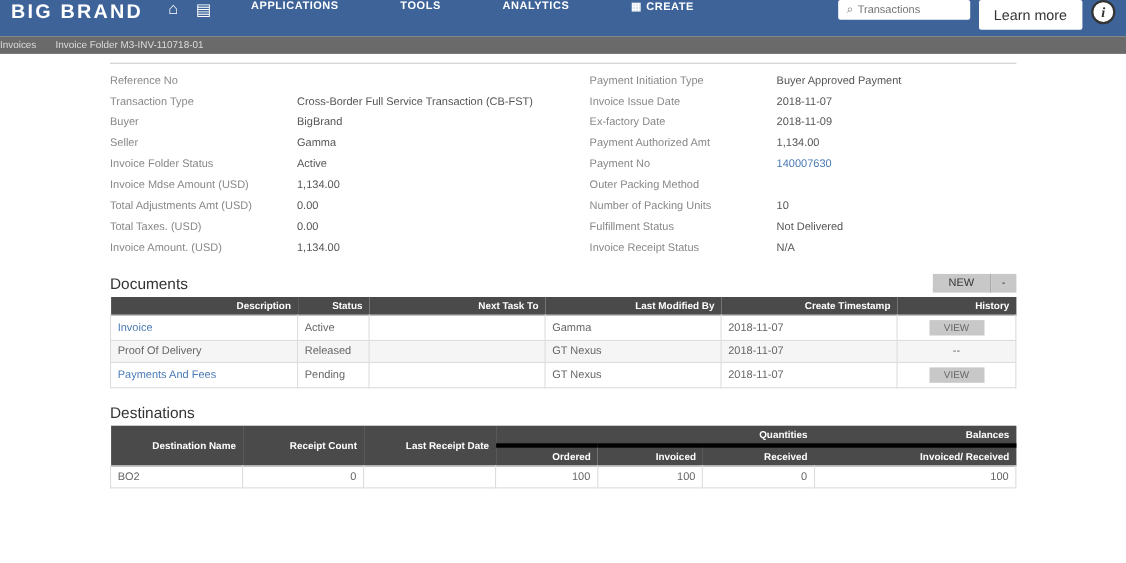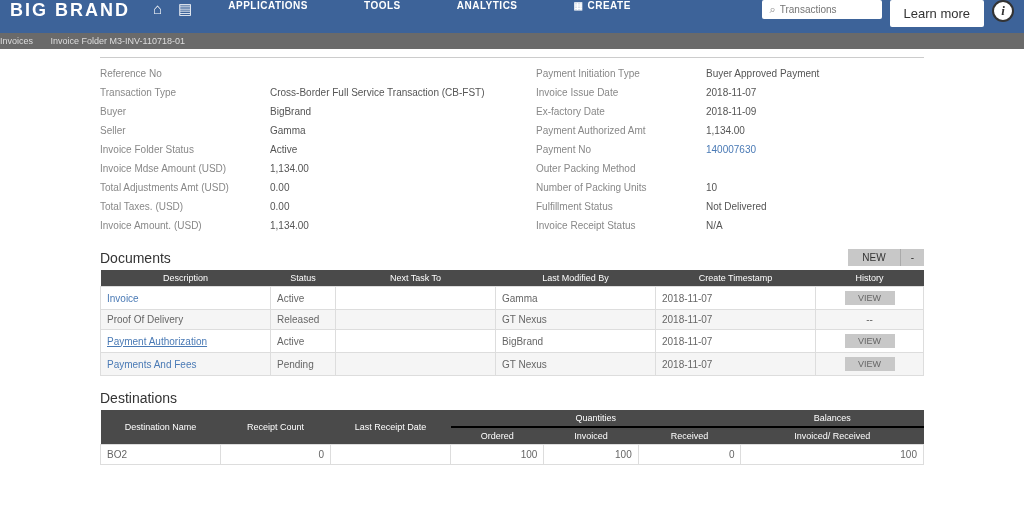--- a/index.html
+++ b/index.html
@@ -21,22 +21,22 @@
 .col{flex:1}
 .row{display:flex;padding:4px 0;font-size:10px}
 .label{width:170px;color:#888}
 .value{color:#555}
 .link{color:#4a7ab5;cursor:pointer}
 .section-head{font-size:14px;color:#333;margin:14px 0 4px 0;display:flex;align-items:flex-end}
 .new-btn{margin-left:auto;background:#c8c8c8;padding:3px 14px;font-size:10px;cursor:pointer;border-right:1px solid #aaa}
 .dash-btn{background:#c8c8c8;padding:3px 10px;font-size:10px;cursor:pointer}
 table{width:100%;border-collapse:collapse;font-size:10px}
 .thead{background:#4a4a4a;color:#fff}
-.thead th{padding:3px 6px;text-align:center;font-weight:normal;font-size:9px}
-.thead-sub th{border-top:2px solid #000000}
+.thead th{padding:3px 6px;text-align:right;font-weight:bold;font-size:9px}
+.thead-sub th{border-top:4px solid #000000}
 tbody td{padding:4px 6px;border:1px solid #ddd;color:#666}
 tbody tr:nth-child(even){background:#f5f5f5}
 .view-btn{background:#c8c8c8;padding:2px 12px;text-align:center;display:inline-block;width:50px;font-size:9px;cursor:pointer}
 .underline{text-decoration:underline}
 .rt{text-align:right}
 .ct{text-align:center}
 </style>
 </head>
 <body>
 
@@ -172,28 +172,20 @@
         </tr>
         <tr>
           <td><span class=" ">Proof Of Delivery</span></td>
           <td>Released</td>
           <td></td>
           <td>GT Nexus</td>
           <td>2018-11-07</td>
           <td class="ct">--</td>
         </tr>
         <tr>
-          <td><span class="link underline">Payment Authorization</span></td>
-          <td>Active</td>
-          <td></td>
-          <td>BigBrand</td>
-          <td>2018-11-07</td>
-          <td class="ct"><span class="view-btn">VIEW</span></td>
-        </tr>
-        <tr>
           <td><span class="link ">Payments And Fees</span></td>
           <td>Pending</td>
           <td></td>
           <td>GT Nexus</td>
           <td>2018-11-07</td>
           <td class="ct"><span class="view-btn">VIEW</span></td>
         </tr>
       </tbody>
 </table>
 

